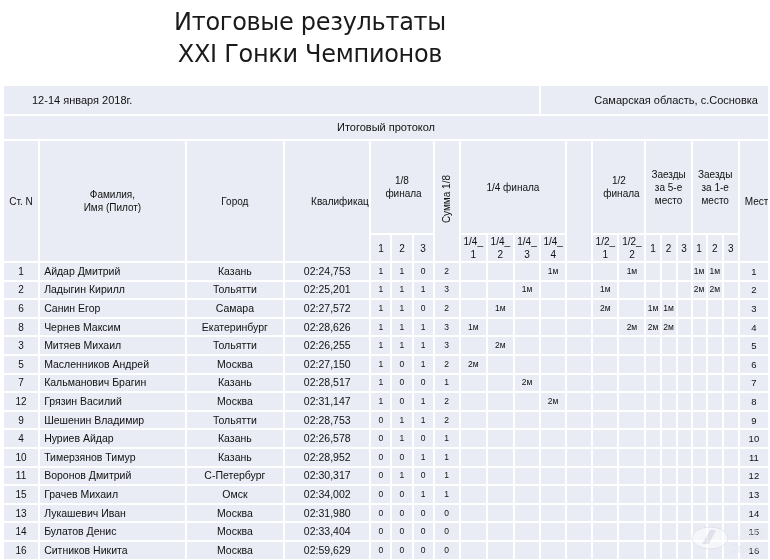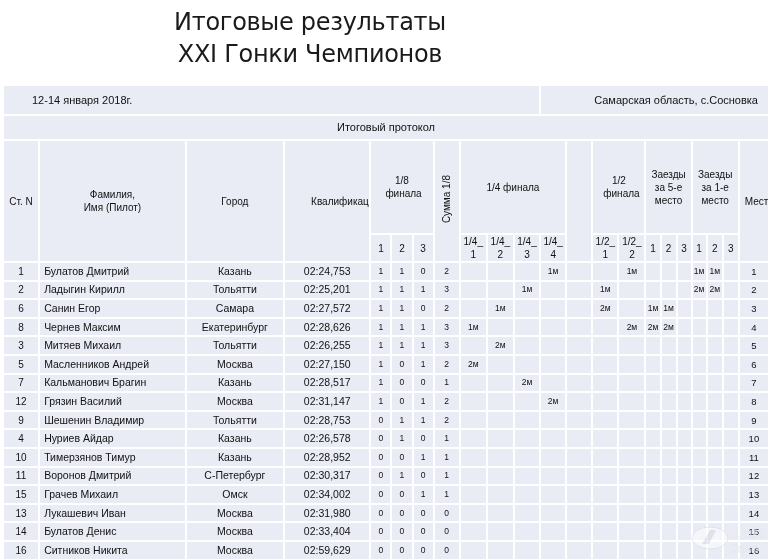--- a/index.html
+++ b/index.html
@@ -90,21 +90,21 @@
       <td>2</td>
       <td>3</td>
       <td>1</td>
       <td>2</td>
       <td>3</td>
     </tr>
   </tbody>
   <tbody id="data-body">
       <tr class="datarow">
         <td>1</td>
-        <td class="name">Булатов Дмитрий</td>
+        <td class="name">Айдар Дмитрий</td>
         <td class="city">Казань</td>
         <td class="qual">02:24,753</td>
         <td class="sm">1</td>
         <td class="sm">1</td>
         <td class="sm">0</td>
         <td class="sm">2</td>
         <td class="sm"></td>
         <td class="sm"></td>
         <td class="sm"></td>
         <td class="sm">1м</td>

